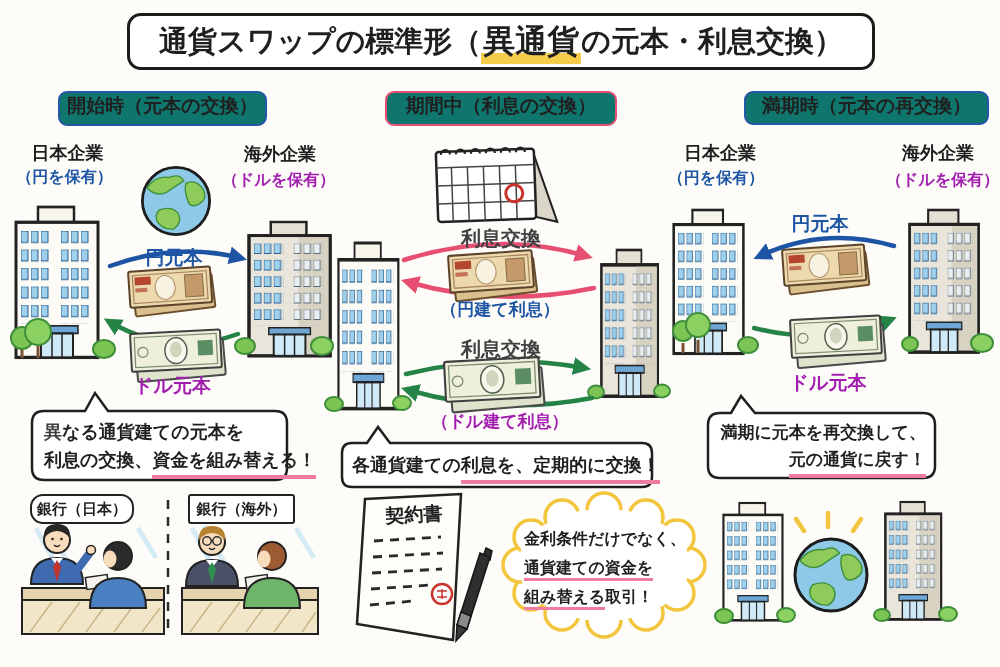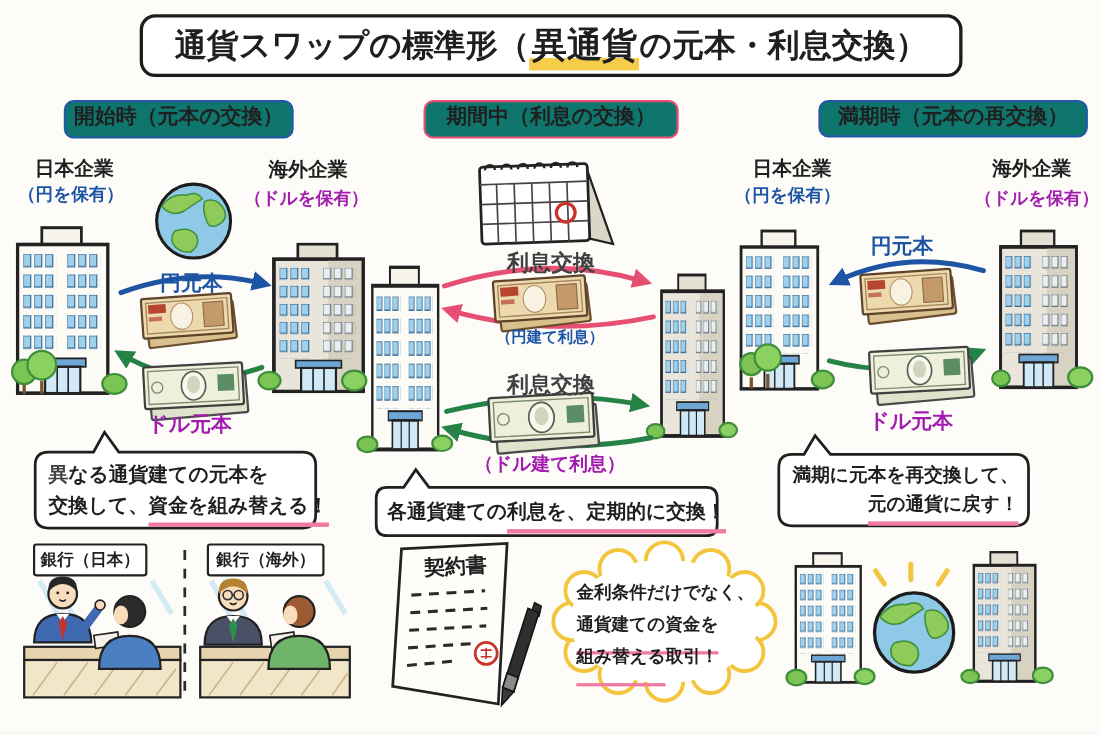--- a/index.html
+++ b/index.html
@@ -12,21 +12,21 @@
   .c-green{#258348;color:#a21caf;}
   .c-pink{color:#404040;}
   .bold{font-weight:700;}
   .box{position:absolute;background:#fff;border:3px solid #1c1c1c;border-radius:14px;
        display:flex;align-items:center;justify-content:center;}
   .hdr{position:absolute;background:#0f766e;border:2.5px solid #2457a8;border-radius:9px;
        display:flex;align-items:flex-start;justify-content:center;font-weight:700;font-size:19px;}
   .hdr.pink{border-color:#e74f72;}
   .hl{background:linear-gradient(to top,#f6cd4a 26%,rgba(0,0,0,0) 26%);padding:0 2px;}
   .ul{border-bottom:4px solid #f07ba0;padding-bottom:5px;}
-  .ul-thin{border-bottom:3.5px solid #f07ba0;padding-bottom:15px;}
+  .ul-thin{border-bottom:3.5px solid #f07ba0;padding-bottom:1px;}
   .sign{position:absolute;background:#fff;border:2.5px solid #222;border-radius:3px;
         text-align:center;font-weight:700;font-size:15px;line-height:26px;}
 </style>
 </head>
 <body>
 
 <div class="stage">
 
 <svg class="art" width="1000" height="667" viewBox="0 0 1000 667">
   <defs>
@@ -307,43 +307,43 @@
 </div>
 
 <div class="txt center" style="left:20px;top:141px;width:95px;font-size:18px;">日本企業</div>
 <div class="txt center c-blue" style="left:2px;top:167px;width:125px;font-size:16px;">（円を保有）</div>
 <div class="txt center" style="left:238px;top:142px;width:84px;font-size:18px;">海外企業</div>
 <div class="txt center c-green" style="left:222px;top:170px;width:112px;font-size:16px;">（ドルを保有）</div>
 <div class="txt center c-blue bold" style="left:142px;top:245px;width:64px;font-size:19px;">円元本</div>
 <div class="txt center c-green bold" style="left:134px;top:373px;width:76px;font-size:19px;">ドル元本</div>
 <div class="txt" style="left:44px;top:418px;width:236px;font-size:18px;line-height:28px;">
   <div><span class="c-pink">異</span><span>なる通貨建ての元本を</span></div>
-  <div><span>交換して、</span><span class="ul">資金を組み替える！</span></div>
+  <div><span>利息の交換、</span><span class="ul">資金を組み替える！</span></div>
 </div>
 
 <div class="txt center c-pink bold" style="left:455px;top:225px;width:92px;font-size:20px;">利息交換</div>
-<div class="txt center c-blue bold" style="left:428px;top:298px;width:144px;font-size:14px;">（円建て利息）</div>
+<div class="txt center c-blue bold" style="left:428px;top:298px;width:144px;font-size:17px;">（円建て利息）</div>
 <div class="txt center c-pink bold" style="left:455px;top:336px;width:92px;font-size:20px;">利息交換</div>
 <div class="txt center c-green bold" style="left:424px;top:410px;width:152px;font-size:17px;">（ドル建て利息）</div>
 <div class="txt" style="left:352px;top:453px;width:292px;font-size:18px;text-align:center;">
   <span>各通貨建ての</span><span class="ul">利息を、定期的に交換！</span>
 </div>
 
 <div class="txt center" style="left:676px;top:141px;width:88px;font-size:18px;">日本企業</div>
 <div class="txt center c-blue" style="left:664px;top:168px;width:104px;font-size:16px;">（円を保有）</div>
 <div class="txt center" style="left:898px;top:141px;width:80px;font-size:18px;">海外企業</div>
 <div class="txt center c-green" style="left:886px;top:170px;width:100px;font-size:16px;">（ドルを保有）</div>
 <div class="txt center c-blue bold" style="left:788px;top:211px;width:64px;font-size:19px;">円元本</div>
 <div class="txt center c-green bold" style="left:786px;top:370px;width:84px;font-size:19px;">ドル元本</div>
 <div class="txt" style="left:720px;top:419px;width:206px;font-size:17px;line-height:27px;text-align:right;">
   <div>満期に元本を再交換して、</div>
   <div><span class="ul">元の通貨に戻す！</span></div>
 </div>
 
-<div class="sign" style="left:30px;top:494px;width:100px;height:26px;">
+<div class="sign" style="left:30px;top:494px;width:100px;height:26px;border-radius:13px;">
   <span>銀行（日本）</span>
 </div>
 <div class="sign" style="left:188px;top:494px;width:103px;height:26px;">
   <span>銀行（海外）</span>
 </div>
 <div class="txt center bold" style="left:374px;top:502px;width:80px;font-size:19px;transform:rotate(-3deg);">契約書</div>
 <div class="txt" style="left:524px;top:524px;width:168px;font-size:16px;line-height:29px;">
   <div>金利条件だけでなく、</div>
   <div><span class="ul-thin">通貨建ての資金を</span></div>
   <div><span class="ul-thin">組み替える</span><span>取引！</span></div>

